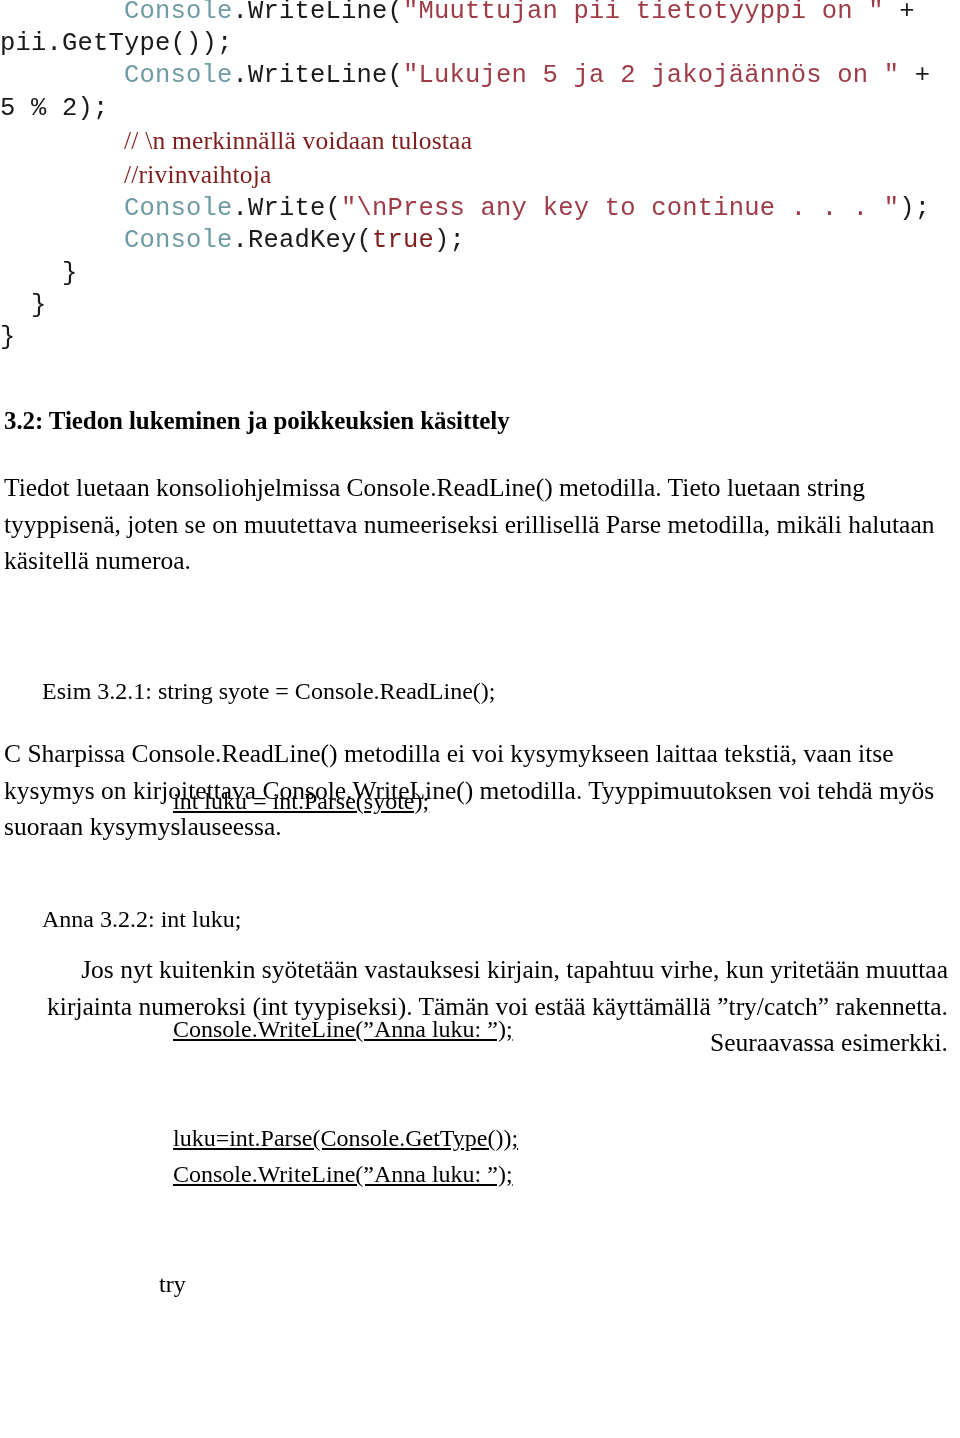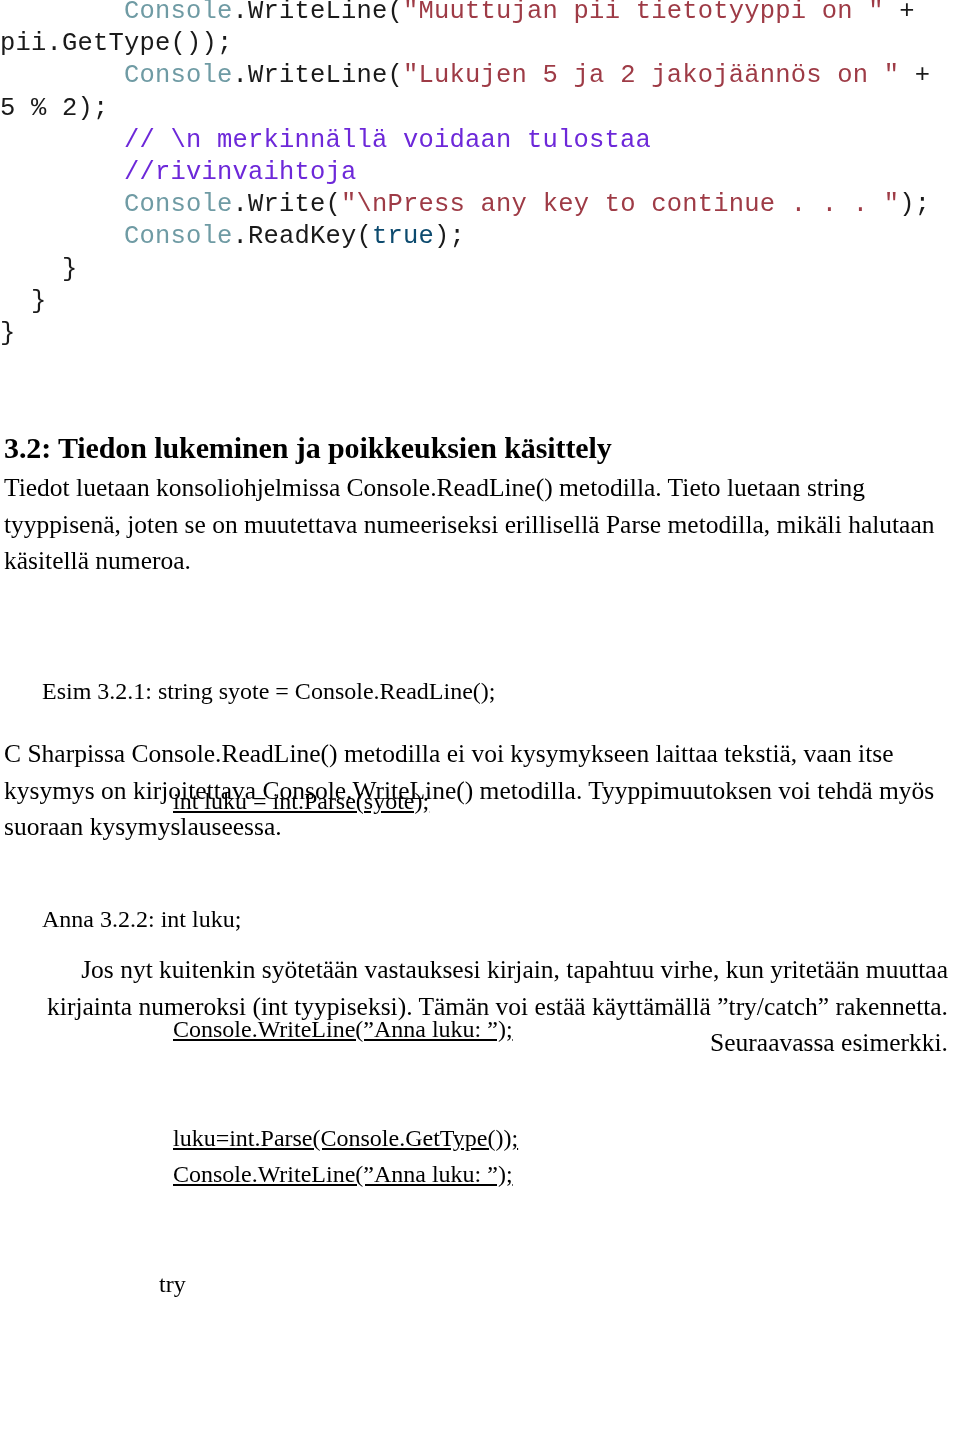--- a/index.html
+++ b/index.html
@@ -36,35 +36,34 @@
     word-break: break-word;
     letter-spacing: 0.2px;
   }
   .code-line {
     white-space: pre-wrap;
     min-height: 32.2px;
   }
   .tok-type   { color: #6f9ba4; }
   .tok-plain  { color: #1a1a1a; }
   .tok-string { color: #9e3b46; }
-  .tok-comment{ color: #6d28d9; }
-  .tok-kw     { color: #0c4a6e; }
+  .tok-comment{ color: #7f1d1d; font-family: Liberation Serif, serif; }
+  .tok-kw     { color: #7f1d1d; }
 
   
   .heading {
     position: absolute;
     left: 4px;
     top: 405px;
     font-family: "Liberation Serif", "DejaVu Serif", serif;
     font-weight: bold;
-    font-size: 30px;
+    font-size: 25px;
     line-height: 31px;
     letter-spacing: -0.1px;
     color: #000;
-    margin-top: 27px;
   }
 
   
   .para {
     position: absolute;
     left: 4px;
     width: 944px;
     font-family: "Liberation Serif", "DejaVu Serif", serif;
     font-size: 25.5px;
     line-height: 36.5px;

